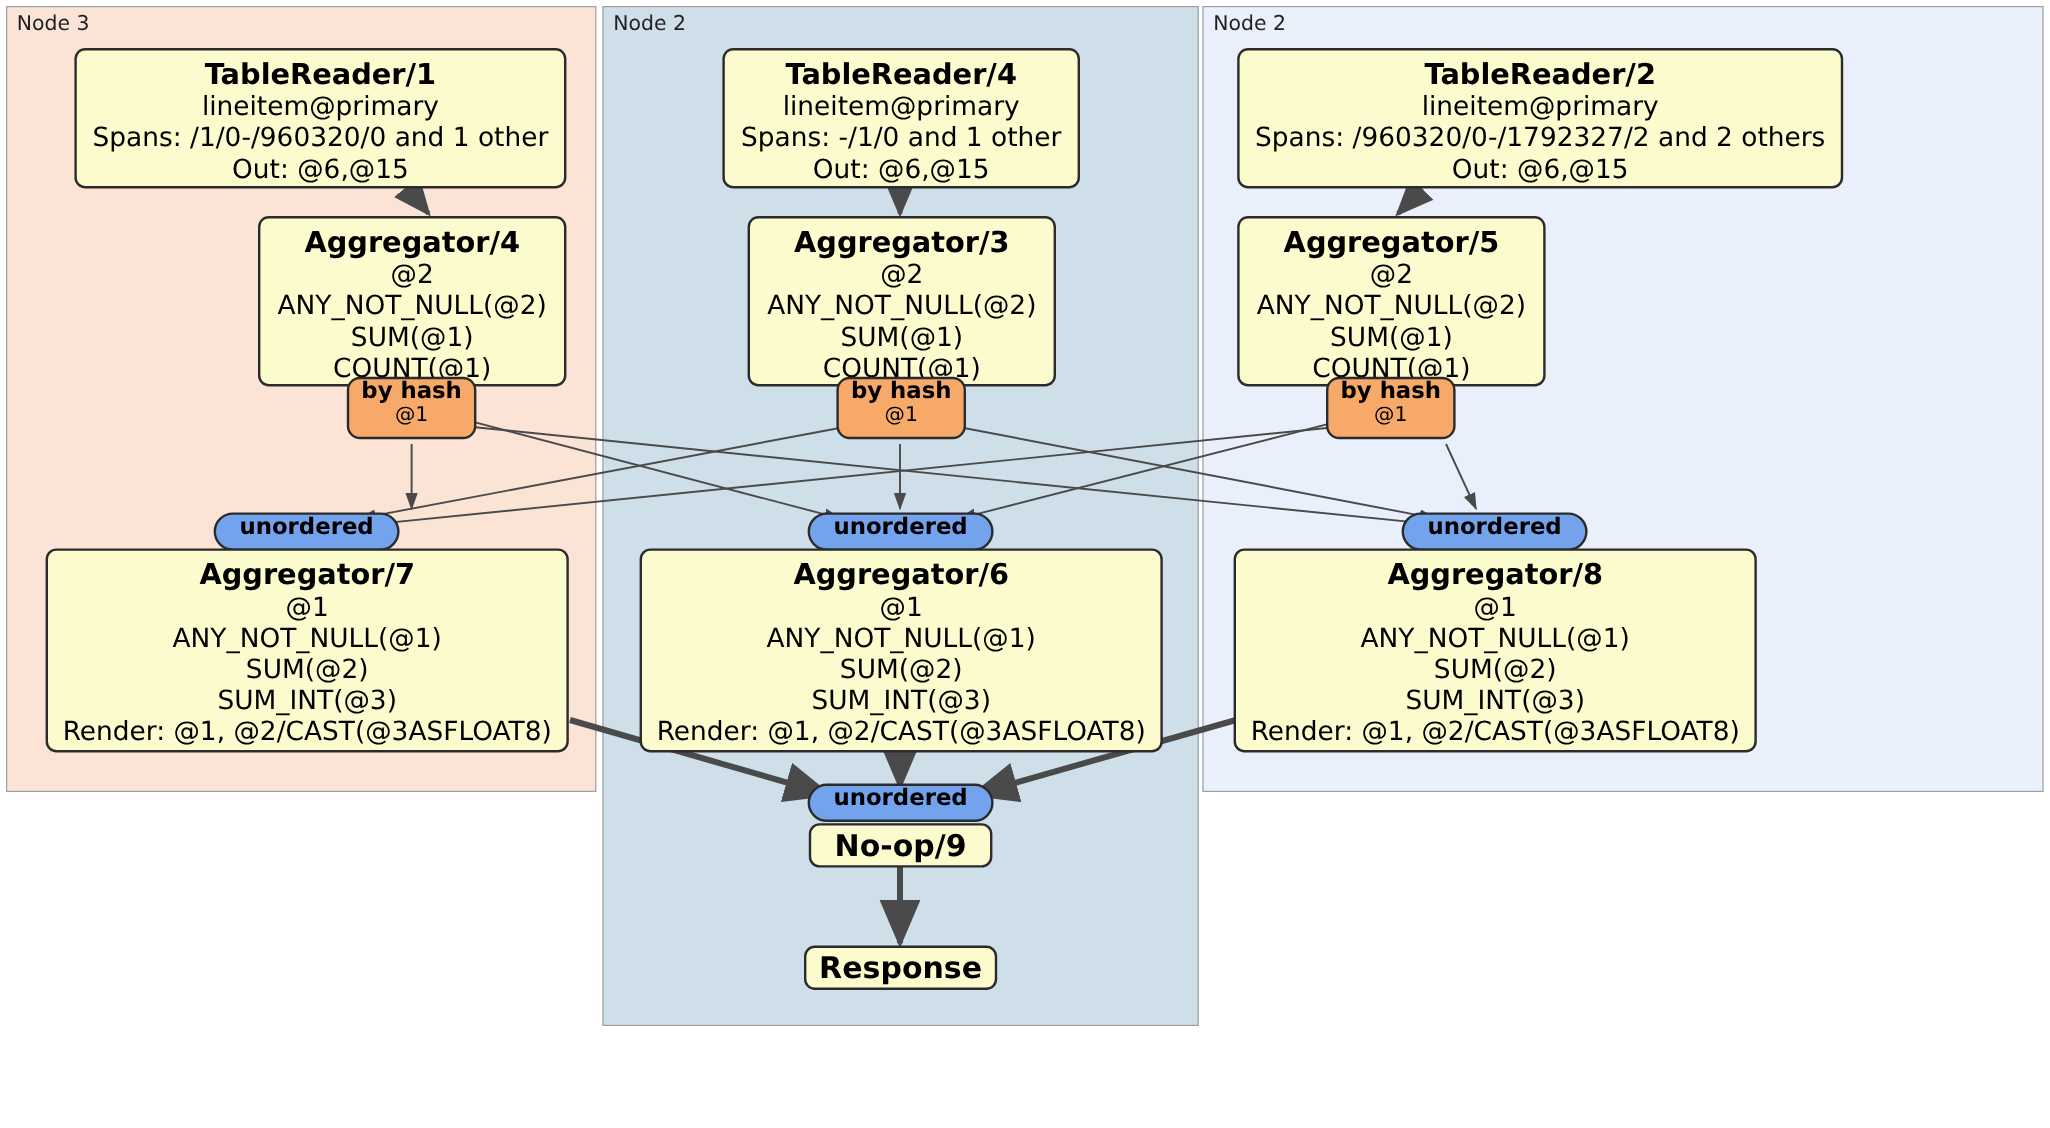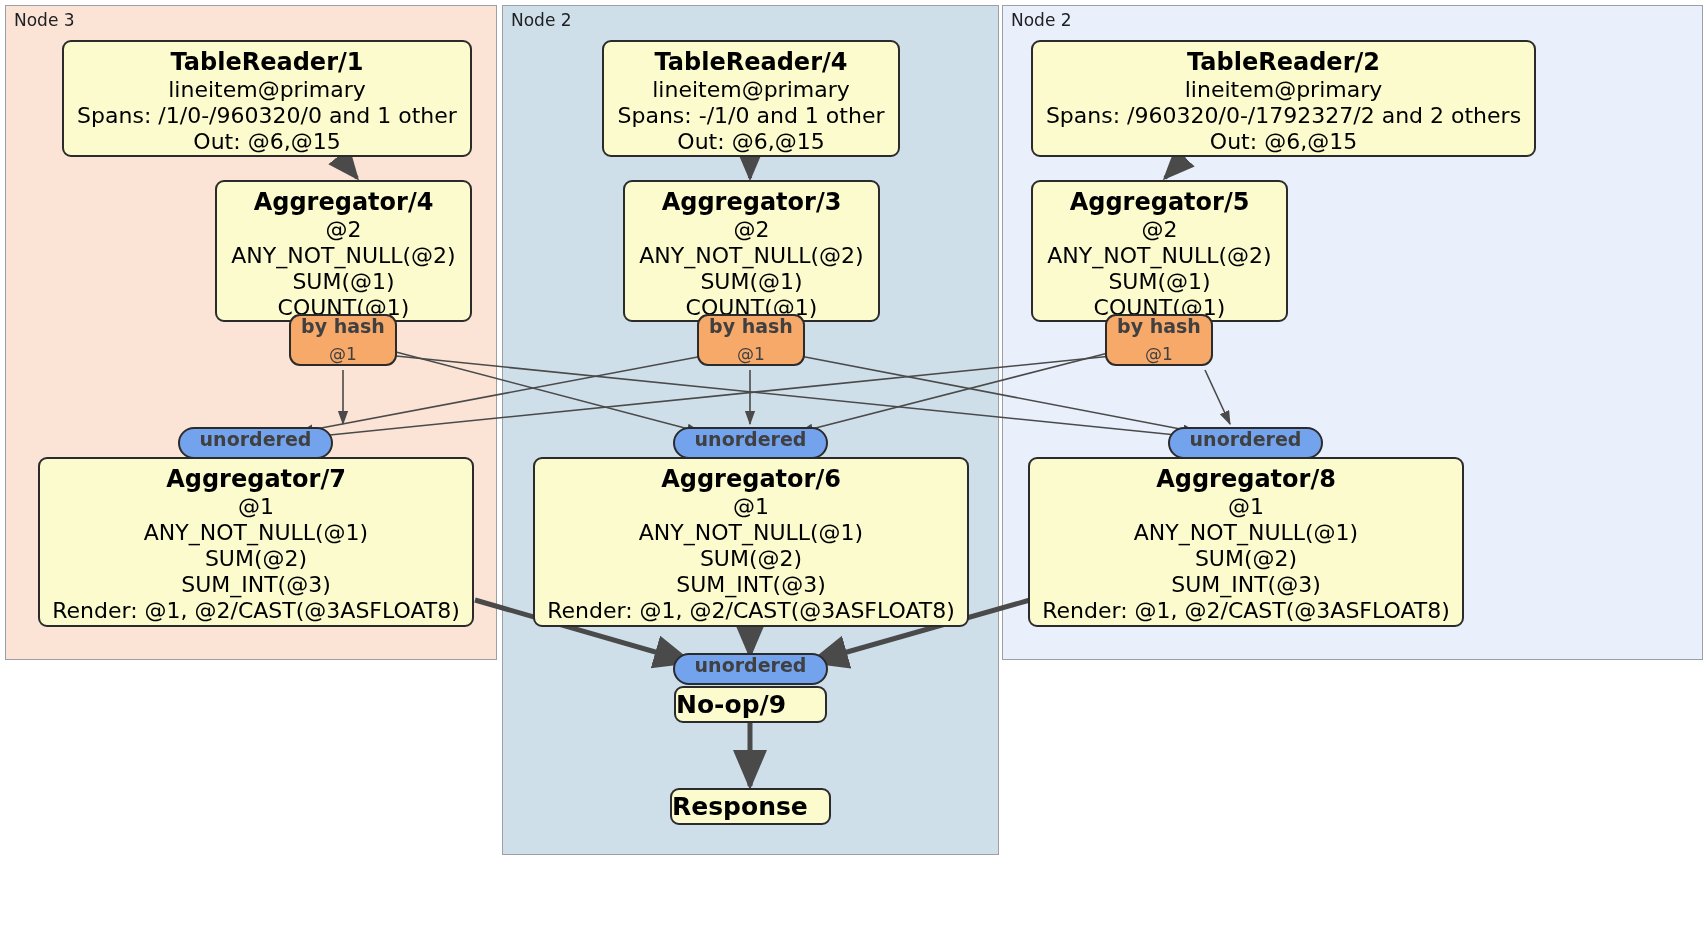--- a/index.html
+++ b/index.html
@@ -17,27 +17,27 @@
   .proc{position:absolute;box-sizing:border-box;background:#fbfbcd;
         border:2px solid #2b2b2b;border-radius:9px;
         display:flex;flex-direction:column;align-items:center;
         justify-content:flex-start;padding:5px 8px 4px 8px;
         text-align:center;color:#000000;}
   .proc .ttl{font-weight:bold;font-size:24px;line-height:30px;white-space:nowrap;}
   .proc .ln{font-size:22px;line-height:26px;white-space:nowrap;}
 
   .small-box{position:absolute;box-sizing:border-box;background:#fbfbcd;
         border:2px solid #2b2b2b;border-radius:9px;
-        display:flex;align-items:center;justify-content:flex-start;
+        display:flex;align-items:center;justify-content:center;
         font-weight:bold;font-size:25px;color:#000;white-space:nowrap;}
 
   
   .pill{position:absolute;box-sizing:border-box;display:flex;
-        flex-direction:column;align-items:center;justify-content:space-between;
-        border:2px solid #2b2b2b;color:#404040;text-align:center;}
+        flex-direction:column;align-items:center;justify-content:flex-start;
+        border:2px solid #2b2b2b;color:#000000;text-align:center;}
   .pill.hash{background:#f7a96a;border-radius:11px;}
   .pill.unord{background:#74a3ee;border-radius:18px;}
   .pill .p1{font-weight:bold;font-size:19px;line-height:21px;white-space:nowrap;}
   .pill .p2{font-size:17px;line-height:19px;white-space:nowrap;}
 
   
   svg.edges{position:absolute;left:0;top:0;width:1708px;height:940px;
             pointer-events:none;}
 </style>
 </head>

